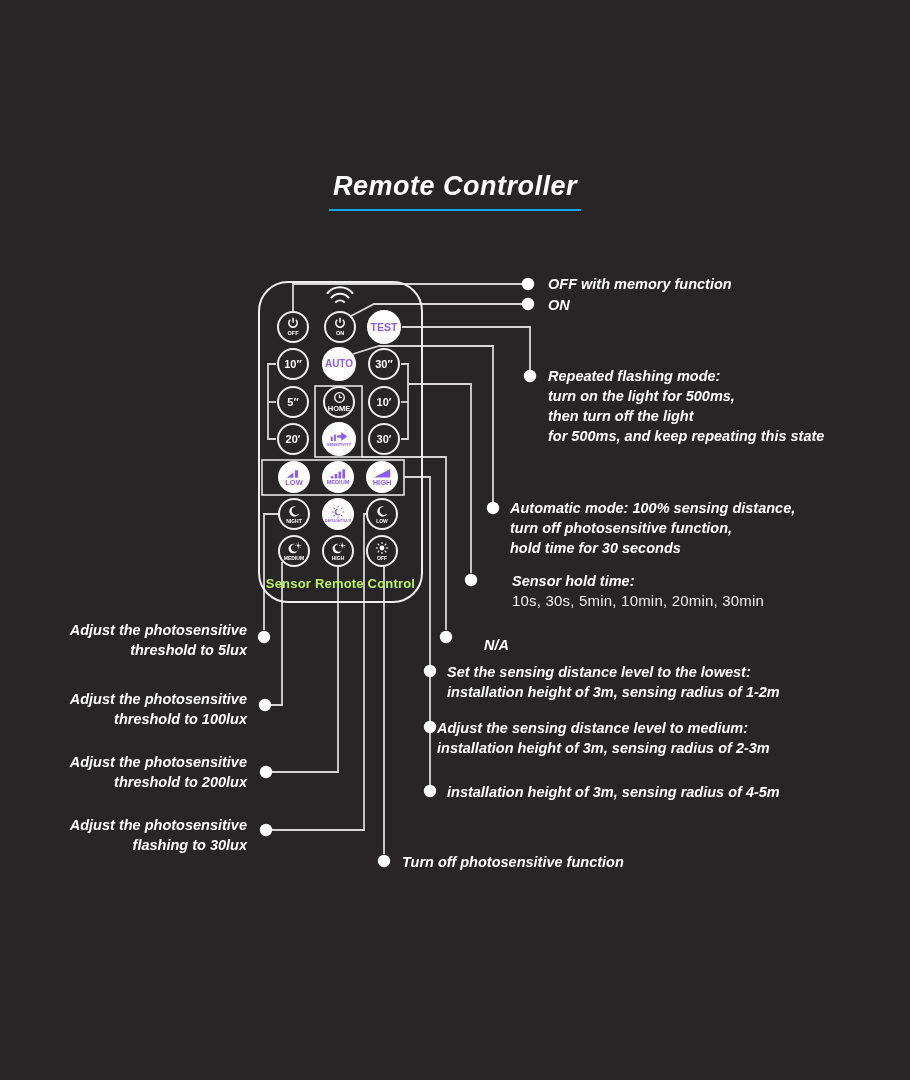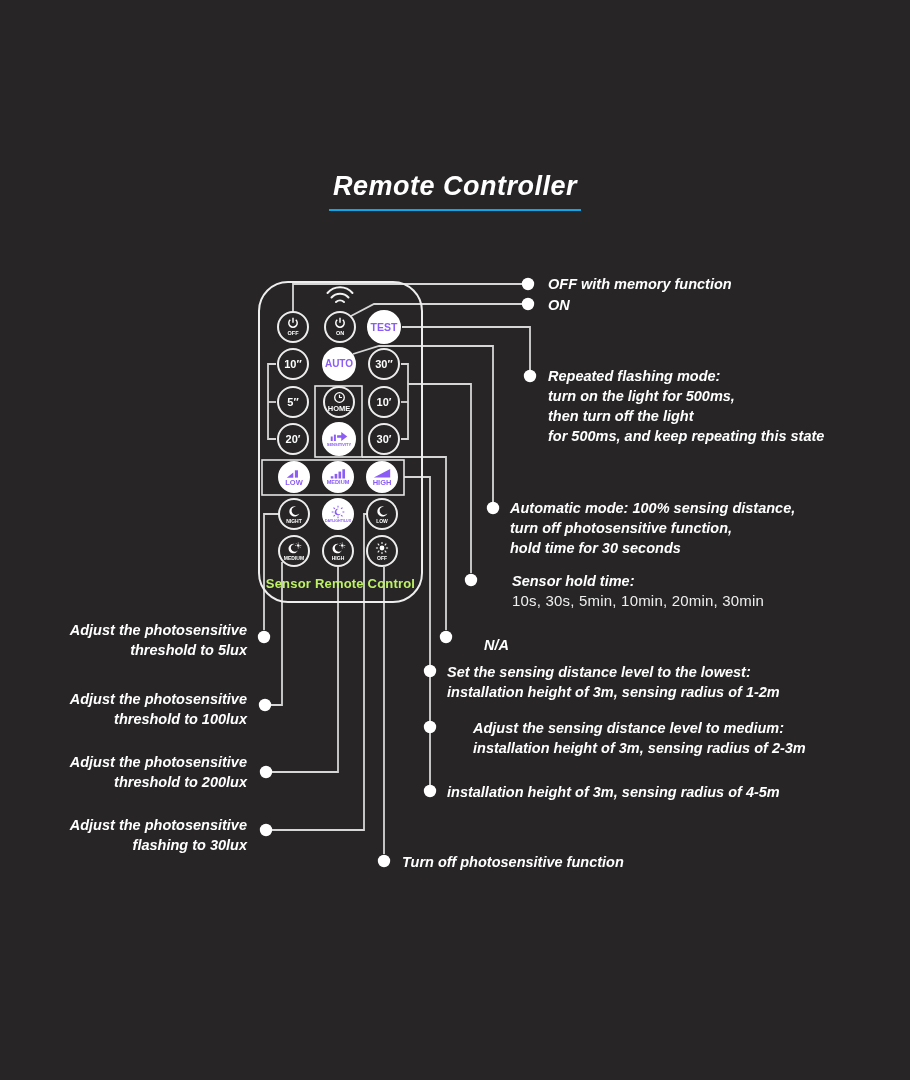--- a/index.html
+++ b/index.html
@@ -302,21 +302,21 @@
         <div>Sensor hold time:</div>
         <div class="sub">10s, 30s, 5min, 10min, 20min, 30min</div>
       </div>
       <div class="ann right" style="left: 484px; top: 627px; margin-top: 8px;">
         <div>N/A</div>
       </div>
       <div class="ann right" style="left: 447px; top: 662px;">
         <div>Set the sensing distance level to the lowest:</div>
         <div>installation height of 3m, sensing radius of 1-2m</div>
       </div>
-      <div class="ann right" style="left: 473px; top: 718px;">
+      <div class="ann right" style="left: 437px; top: 718px;">
         <div>Adjust the sensing distance level to medium:</div>
         <div>installation height of 3m, sensing radius of 2-3m</div>
       </div>
       <div class="ann right" style="left: 447px; top: 782px;">
         <div>installation height of 3m, sensing radius of 4-5m</div>
       </div>
       <div class="ann right" style="left: 402px; top: 852px;">
         <div>Turn off photosensitive function</div>
       </div>
       <div class="ann left" style="right: 663px; top: 620px;">

